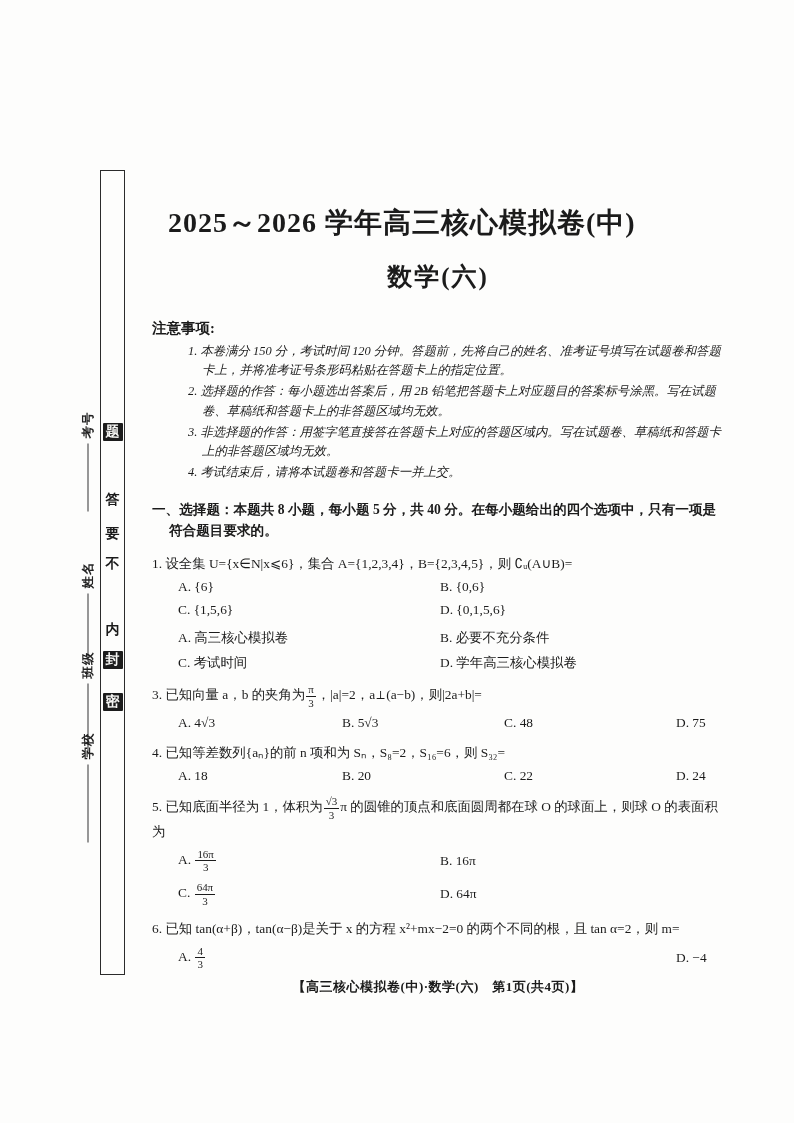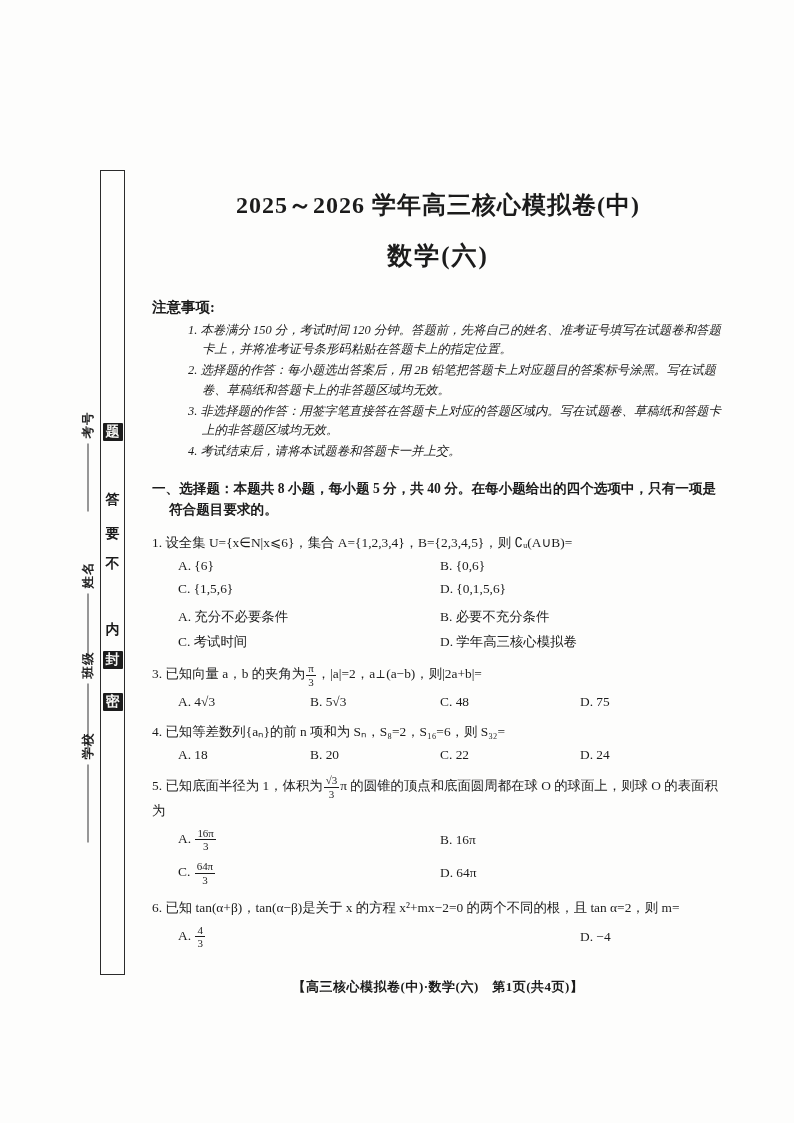--- a/index.html
+++ b/index.html
@@ -35,38 +35,38 @@
     display:flex; align-items:center; gap:5px;
     transform:rotate(-90deg); transform-origin:center;
     font-size:12.5px; color:#222; white-space:nowrap;
   }
   .seal-field .field-line { flex:1; border-bottom:1.2px solid #333; height:0; }
   .seal-field .field-label { font-weight:bold; letter-spacing:1px; }
 
   
   .content { position:absolute; left:152px; right:70px; top:188px; }
 
-  .title { text-align:center; font-size:24px; font-weight:bold; letter-spacing:1px; margin:1px; }
+  .title { text-align:left; font-size:28px; font-weight:bold; letter-spacing:1px; margin:16px; }
   .subtitle { text-align:center; font-size:25px; font-weight:bold; letter-spacing:2px; margin:18px 0 0 0; }
 
   .notice { margin-top:26px; }
   .notice-heading { font-size:14.5px; font-weight:bold; }
   .notice-items { margin-top:4px; padding-left:36px; font-size:12.4px; line-height:1.55; font-style:italic; }
   .note { padding-left:14px; text-indent:-14px; margin-top:2px; }
 
   .section-heading {
     margin-top:16px; font-size:13.6px; font-weight:bold; line-height:1.6;
     padding-left:17px; text-indent:-17px;
   }
 
   .question { margin-top:11px; font-size:13.4px; }
   .stem { line-height:1.6; }
   .opts { margin-top:5px; padding-left:26px; display:grid; row-gap:7px; align-items:center; }
   .opts2 { grid-template-columns:262px 1fr; }
-  .opts4 { grid-template-columns:132px 130px 140px 1fr; }
+  .opts4 { grid-template-columns:132px 130px 140px 1fr;gap:32px; }
   .opt { white-space:nowrap; }
   .opt.col4 { grid-column:4; }
 
   
   .frac {
     display:inline-flex; flex-direction:column;
     vertical-align:middle; text-align:center;
     font-size:0.82em; line-height:1.15; margin:0 1px;
   }
   .frac .fn { border-bottom:1px solid currentColor; padding:0 2px; }
@@ -131,21 +131,21 @@
       <div class="opts opts2">
         <span class="opt">A. {6}</span>
         <span class="opt">B. {0,6}</span>
         <span class="opt">C. {1,5,6}</span>
         <span class="opt">D. {0,1,5,6}</span>
       </div>
     </div>
 
     <div class="question">
       <div class="opts opts2">
-        <span class="opt">A. 充分不必要条件</span>
+        <span class="opt">A. 高三核心模拟卷</span>
         <span class="opt">B. 必要不充分条件</span>
         <span class="opt">C. 考试时间</span>
         <span class="opt">D. 学年高三核心模拟卷</span>
       </div>
     </div>
 
     <div class="question">
       <div class="stem">3. 已知向量 a，b 的夹角为<span class="frac">
             <span class="fn">π</span>
             <span class="fd">3</span>

